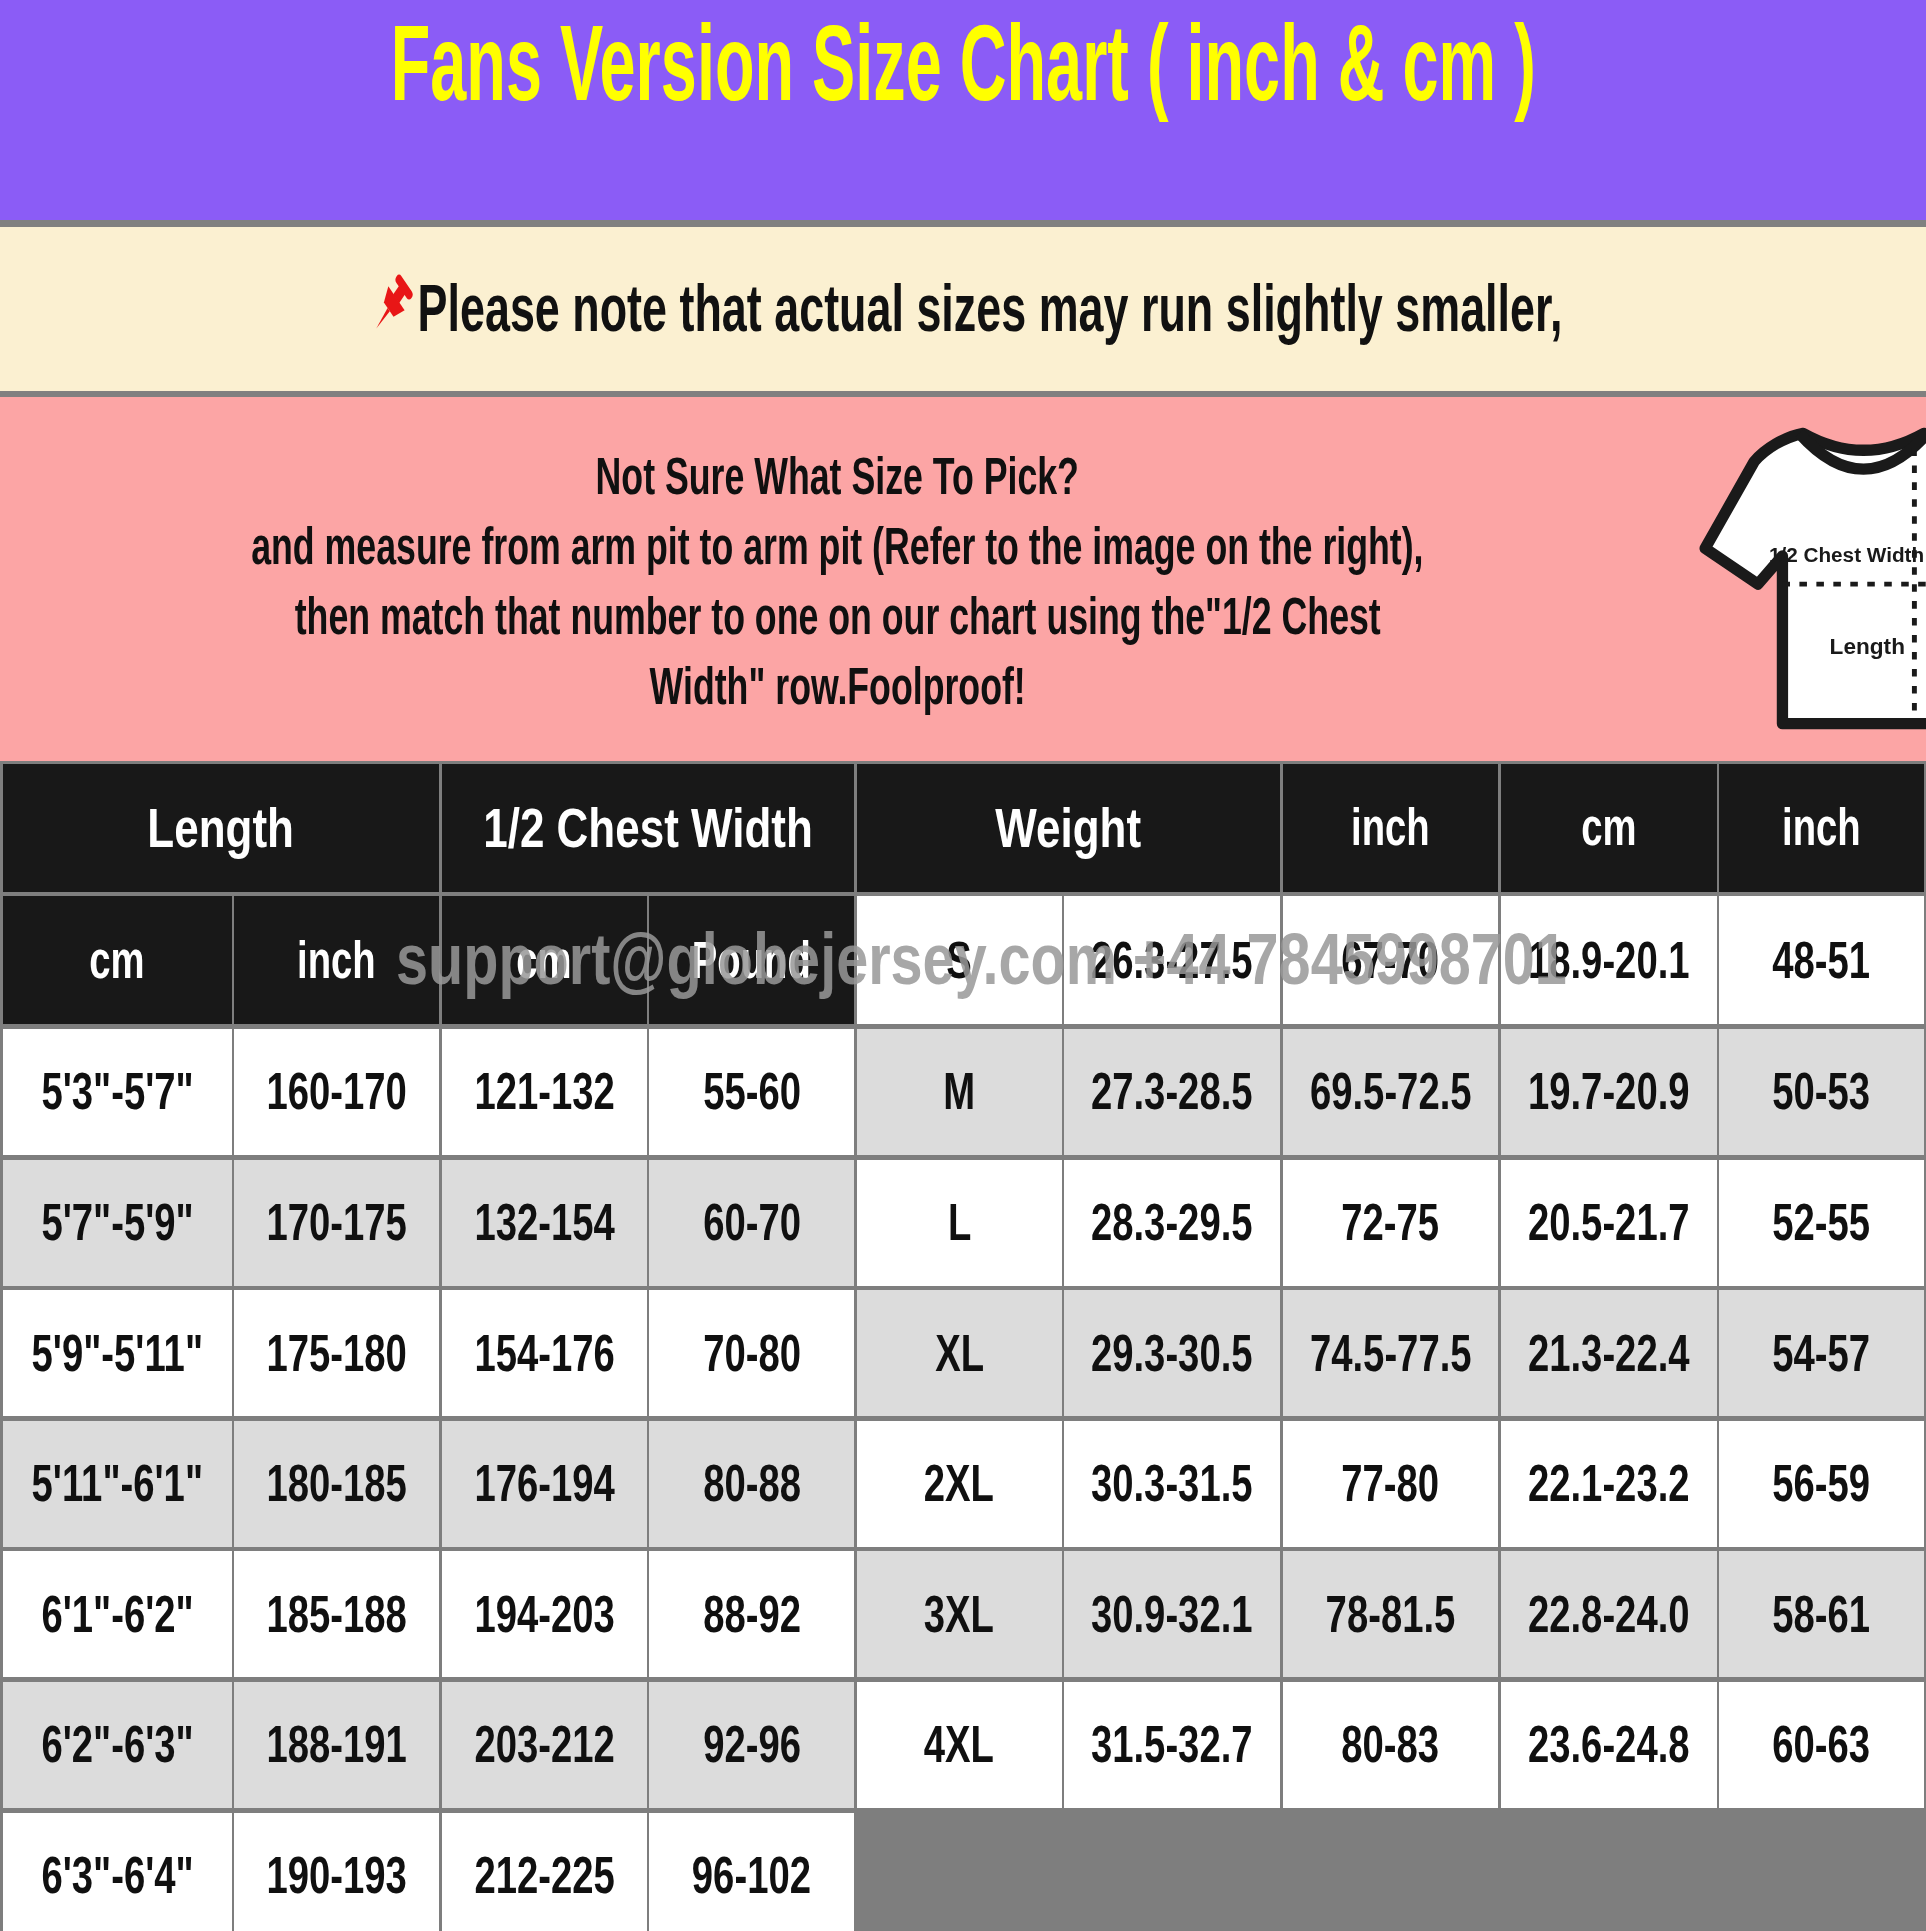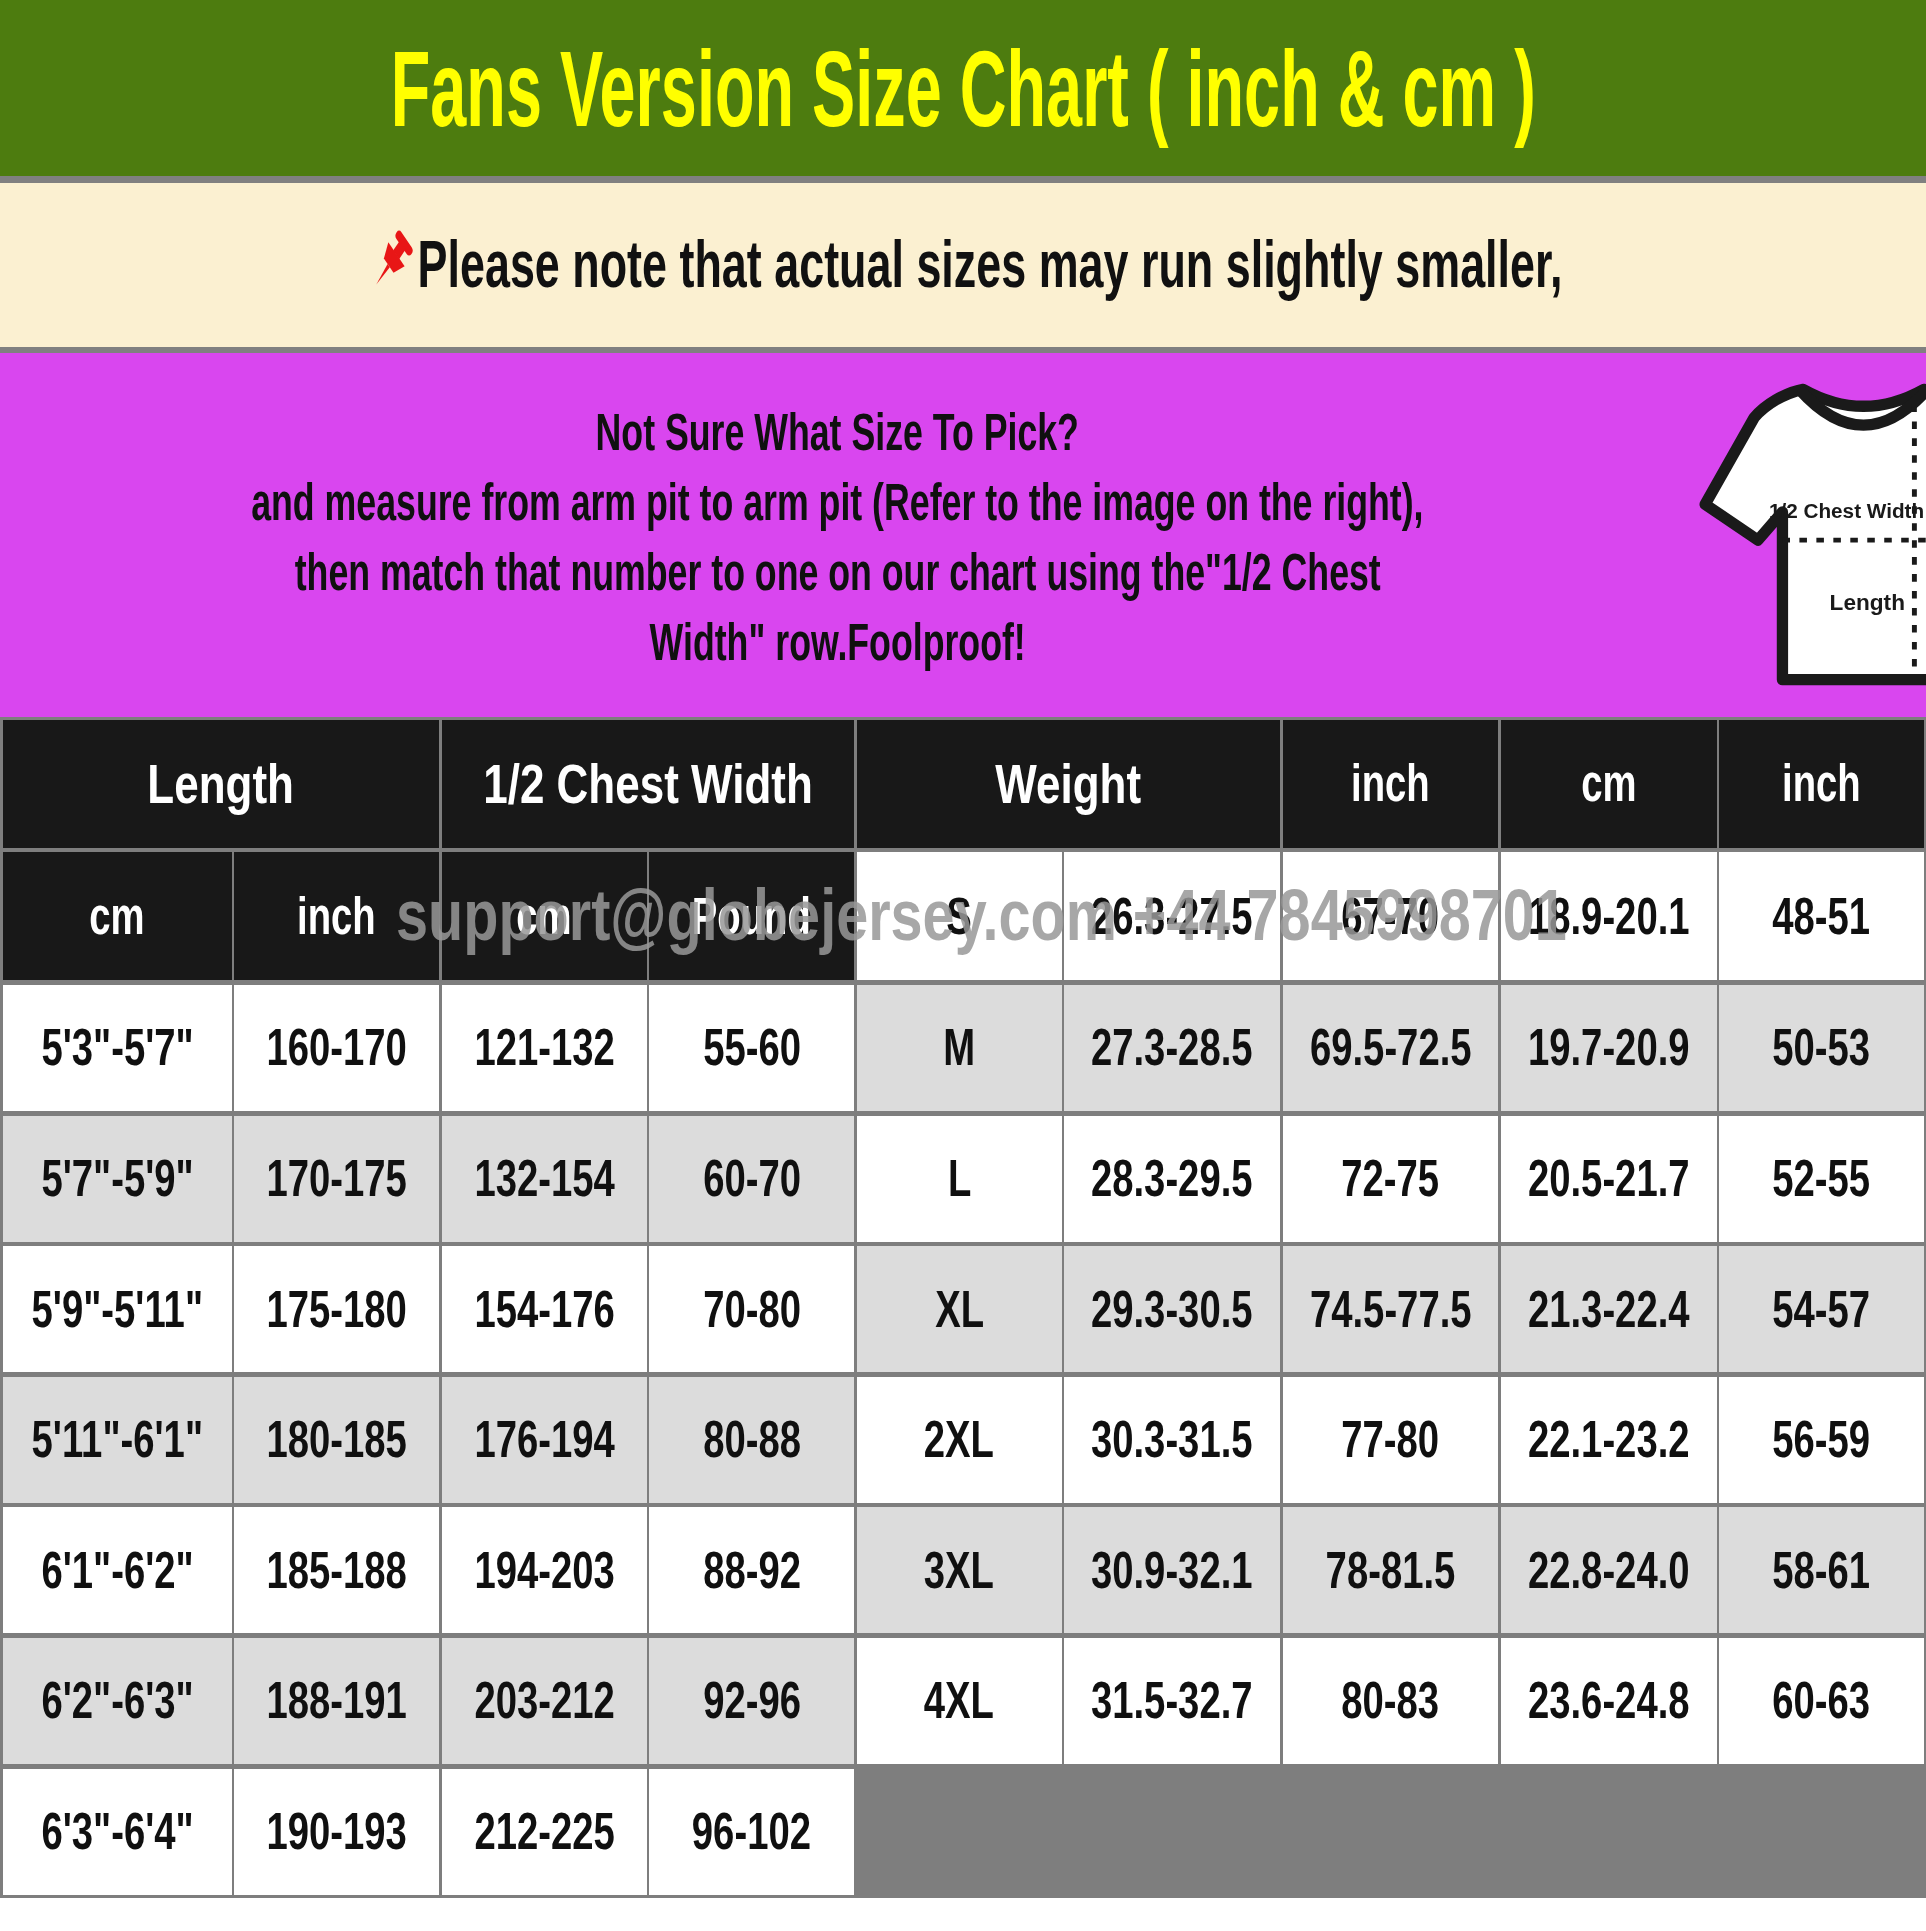--- a/index.html
+++ b/index.html
@@ -1,36 +1,36 @@
 <!DOCTYPE html>
 <html style="font-size:14.7px"><head>
 <meta charset="utf-8">
 <style>
   html,body{margin:0;padding:0;background:#fff;}
   body{width:1927px;font-family:"Liberation Sans","DejaVu Sans",sans-serif;font-weight:700;color:#101010;}
   .cx{display:inline-block;white-space:nowrap;transform:scaleX(var(--sx,.74));transform-origin:center;}
 
   
-  .title-bar{height:176px;background:#4d7c0f;display:flex;align-items:center;justify-content:center;}
+  .title-bar{height:220px;background:#8b5cf6;display:flex;justify-content:center;}
   .title-bar .cx{--sx:.6;font-size:108px;color:#ffff00;letter-spacing:0px;}
 
   .divider{height:7.3px;background:#808080;}
   .divider.thin{height:5.5px;}
 
   
   .note{height:164px;background:#fbf0d1;display:flex;flex-direction:column;align-items:center;justify-content:space-evenly;padding:5.5px 0 9.2px 0;box-sizing:border-box;}
   .note-line{font-size:66px;color:#111;}
   .note-line .cx{--sx:.68;}
   .pin-svg{width:77px;height:77px;vertical-align:-14.7px;margin-right:1.8px;}
   .hl{color:#ff0000;}
   .arrows{margin-left:18.4px;white-space:nowrap;}
   .arrow-svg{width:31px;height:53px;vertical-align:-7.3px;margin-left:14.7px;}
 
   
-  .size-help{height:364px;background:#d946ef;display:flex;align-items:center;}
+  .size-help{height:364px;background:#fca5a5;display:flex;align-items:center;}
   .help-text{flex:1;text-align:center;font-size:51px;line-height:70px;padding-top:7.3px;}
   .help-text .cx{--sx:.7;}
   .help-line{display:block;}
   .shirt-box{width:523px;display:flex;align-items:center;justify-content:center;}
   .shirt-svg{width:377px;height:351px;}
   .shirt-svg text{font-family:"Liberation Sans","DejaVu Sans",sans-serif;font-weight:700;fill:#1a1a1a;}
 
   
   .tbl{position:relative;background:#7e7e7e;border:3.7px solid #7e7e7e;display:grid;
        grid-template-columns:repeat(9,1fr);grid-template-rows:128px 128px repeat(7,126px);

